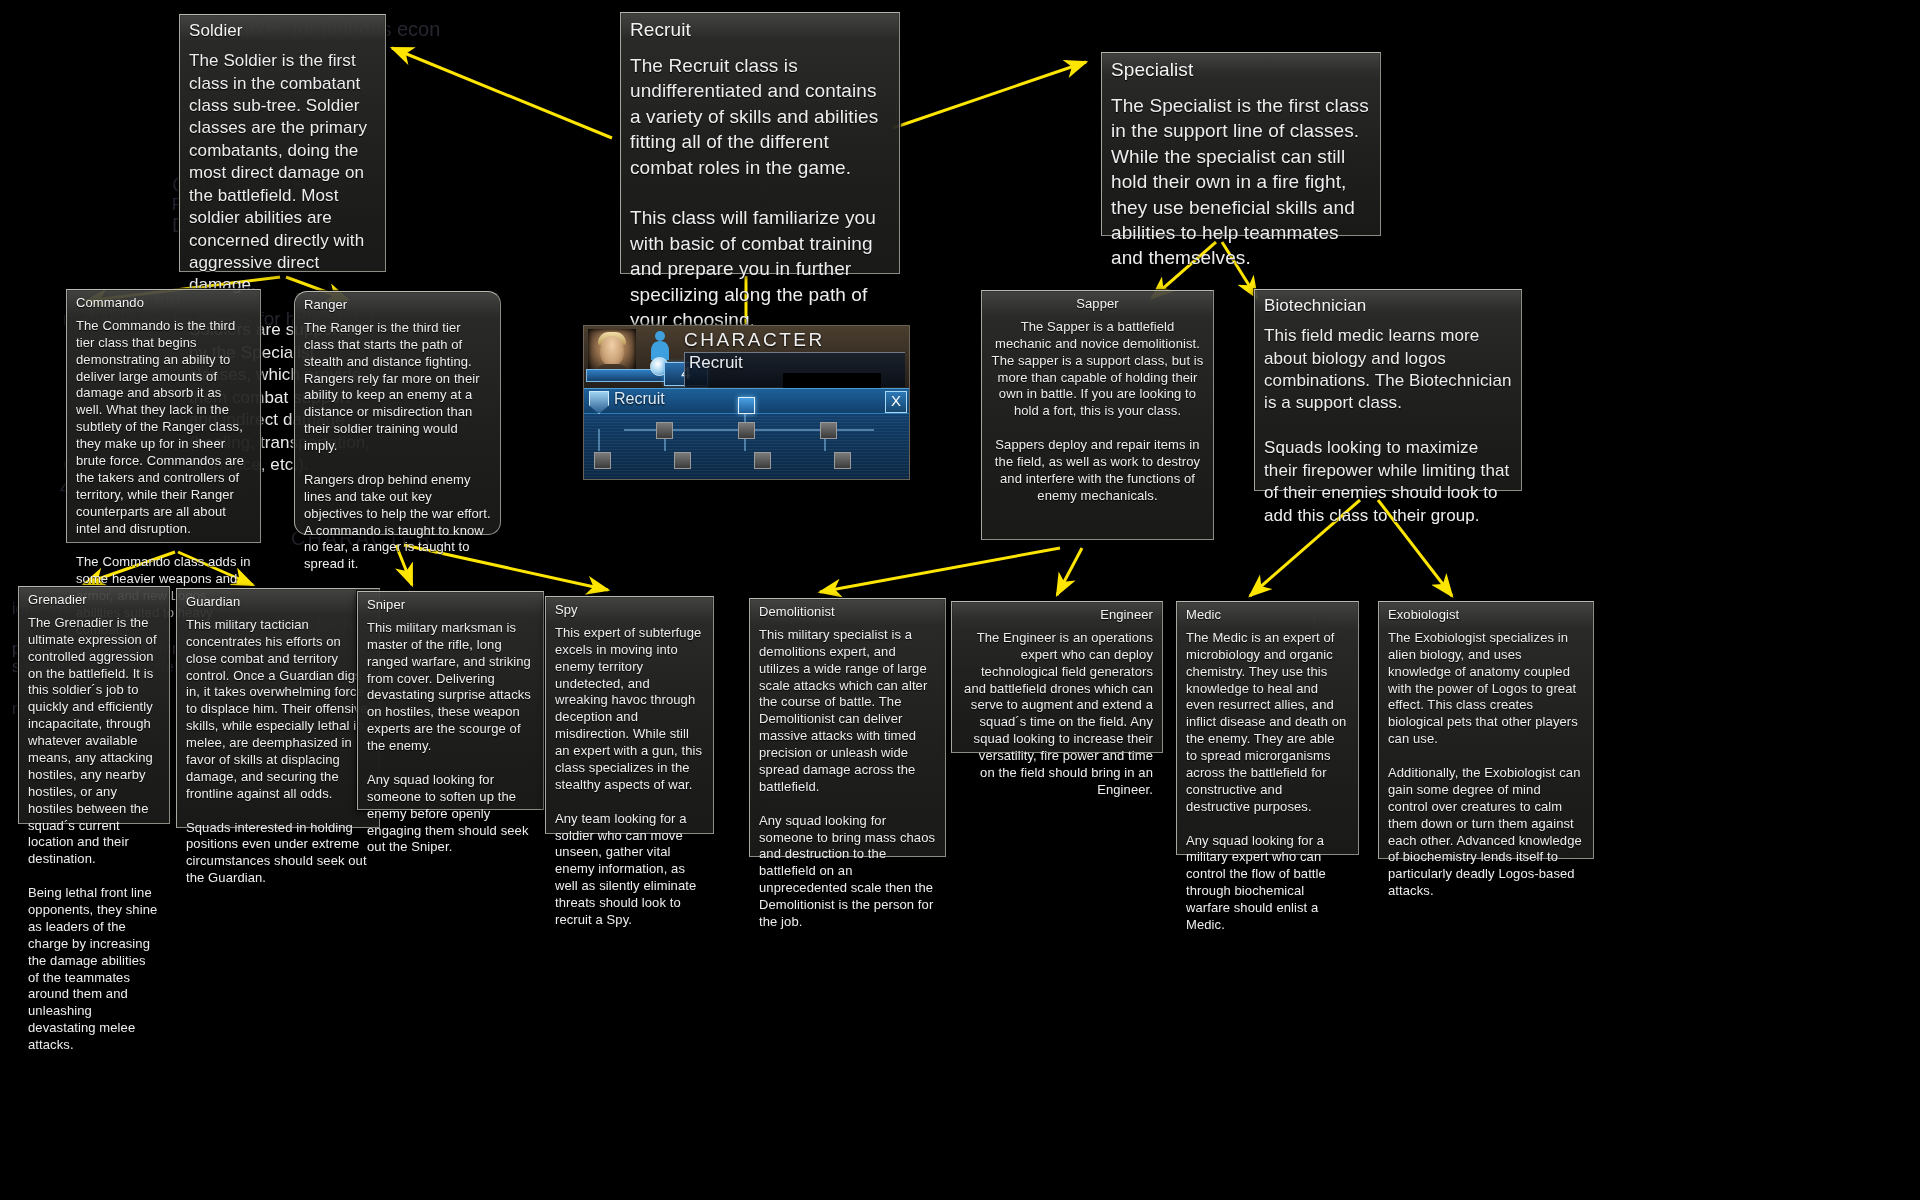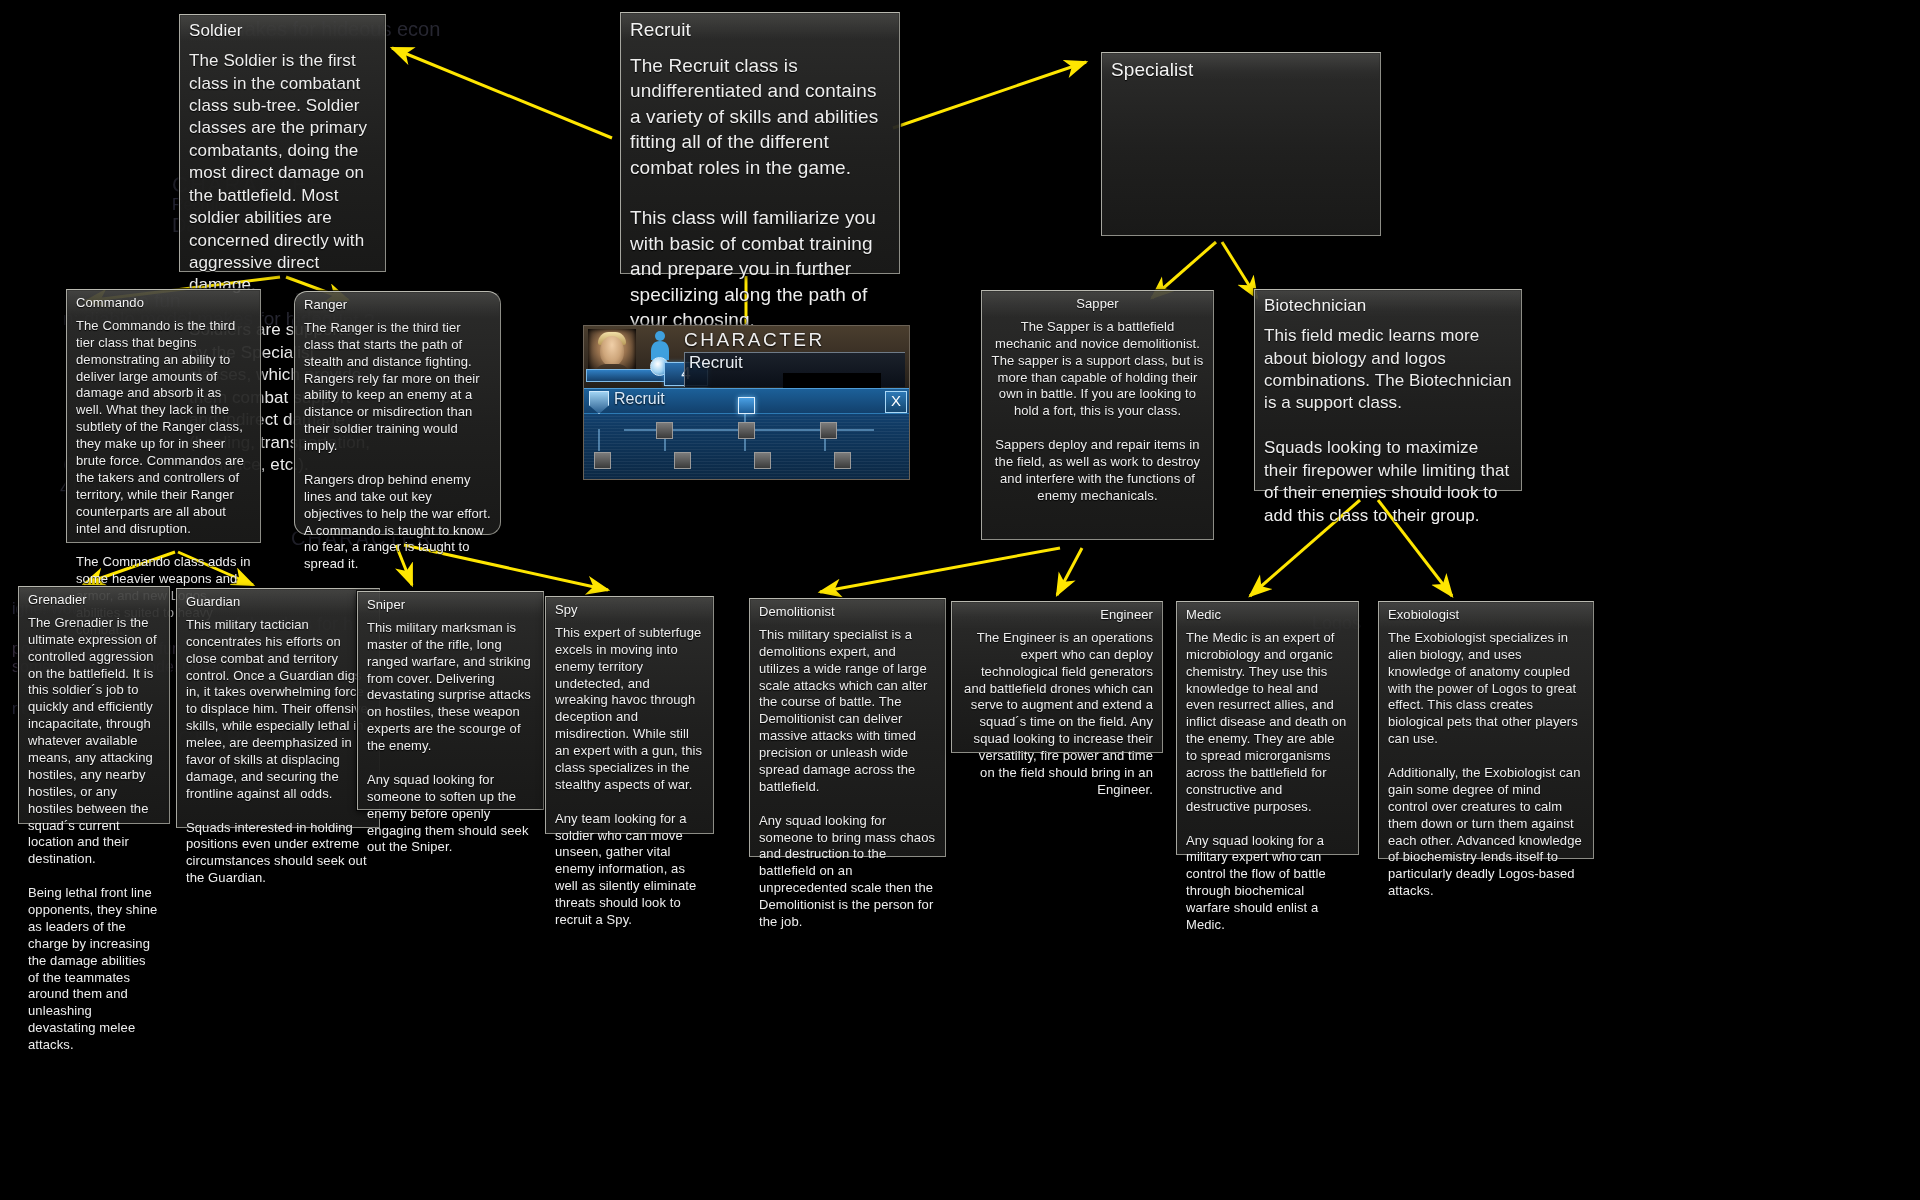--- a/index.html
+++ b/index.html
@@ -240,20 +240,21 @@
 Soldiers are supported by the Specialist classes, which provide them combat support and indirect damage (healing, transportation, ordnance, etc.).</div>
       </div>
       <div class="panel big" style="left: 612px; top: 12px; width: 280px; height: 262px;">
         <div class="ttl">Recruit</div>
         <div class="bodytxt">The Recruit class is undifferentiated and contains a variety of skills and abilities fitting all of the different combat roles in the game.
 
 This class will familiarize you with basic of combat training and prepare you in further specilizing along the path of your choosing.</div>
       </div>
       <div class="panel big" style="left: 1093px; top: 52px; width: 280px; height: 184px;">
         <div class="ttl">Specialist</div>
+        <div class="bodytxt">The Specialist is the first class in the support line of classes. While the specialist can still hold their own in a fire fight, they use beneficial skills and abilities to help teammates and themselves.</div>
       </div>
       <div class="panel sm" style="left: 58px; top: 289px; width: 195px; height: 254px;">
         <div class="ttl">Commando</div>
         <div class="bodytxt">The Commando is the third tier class that begins demonstrating an ability to deliver large amounts of damage and absorb it as well. What they lack in the subtlety of the Ranger class, they make up for in sheer brute force. Commandos are the takers and controllers of territory, while their Ranger counterparts are all about intel and disruption.
 
 The Commando class adds in some heavier weapons and armor, and new Logos abilities suited to heavy combat.</div>
       </div>
       <div class="panel sm" style="left: 286px; top: 291px; width: 207px; height: 244px; border-radius: 13px;">
         <div class="ttl">Ranger</div>
         <div class="bodytxt">The Ranger is the third tier class that starts the path of stealth and distance fighting. Rangers rely far more on their ability to keep an enemy at a distance or misdirection than their soldier training would imply.

